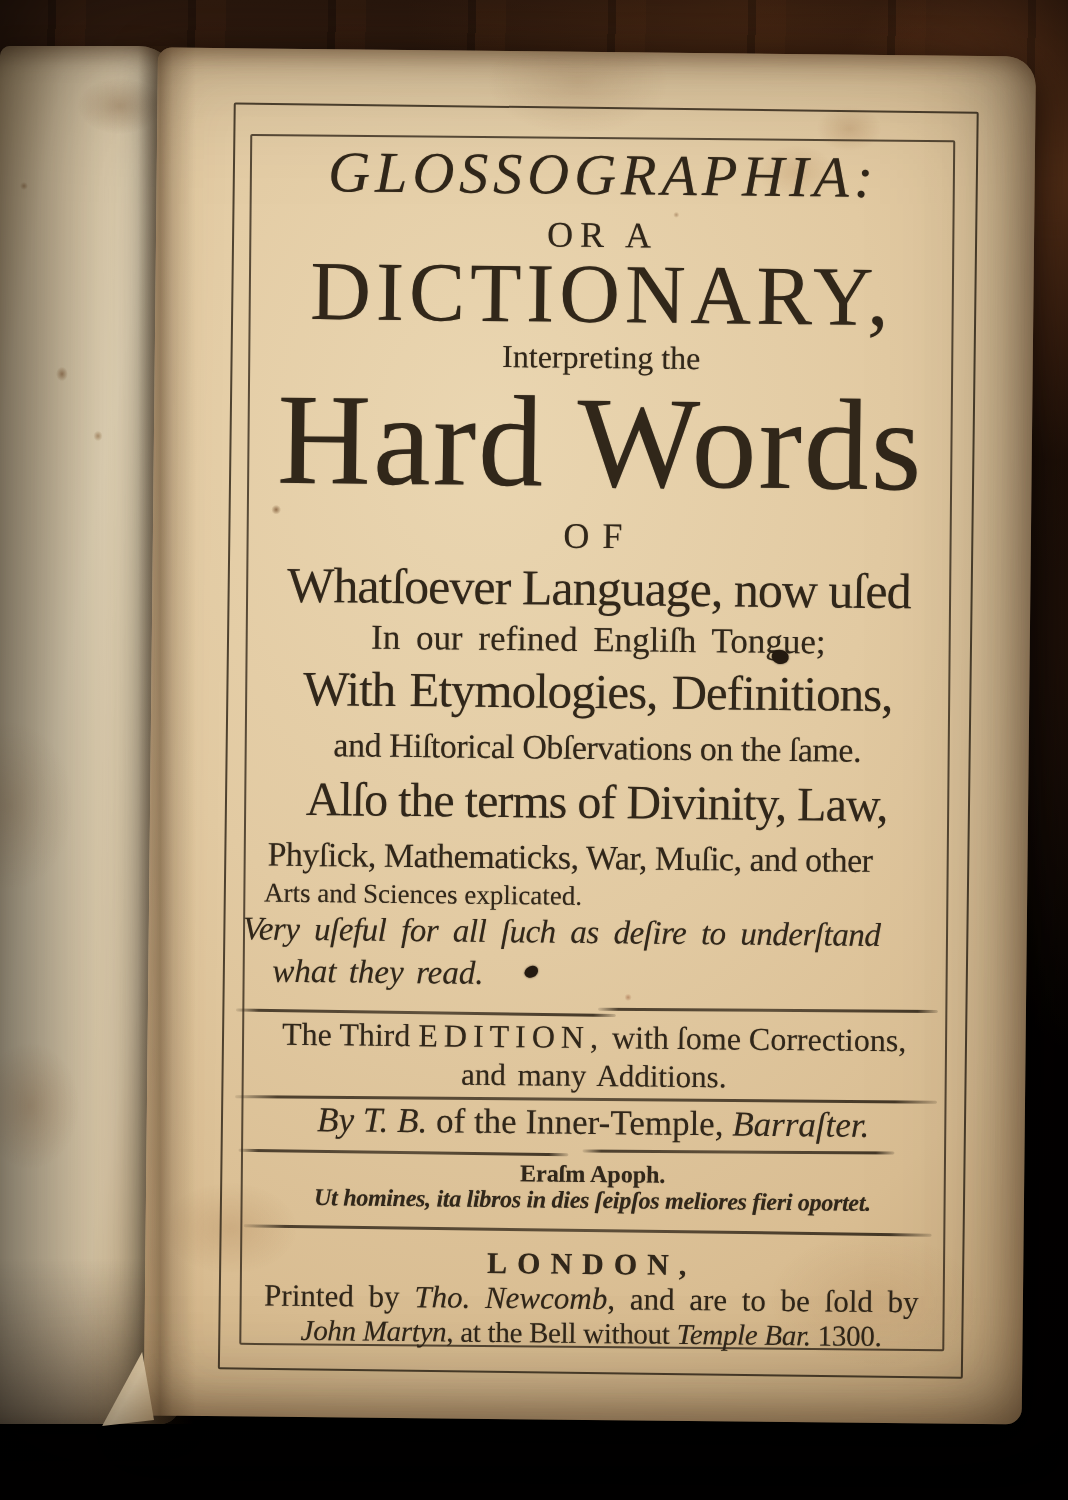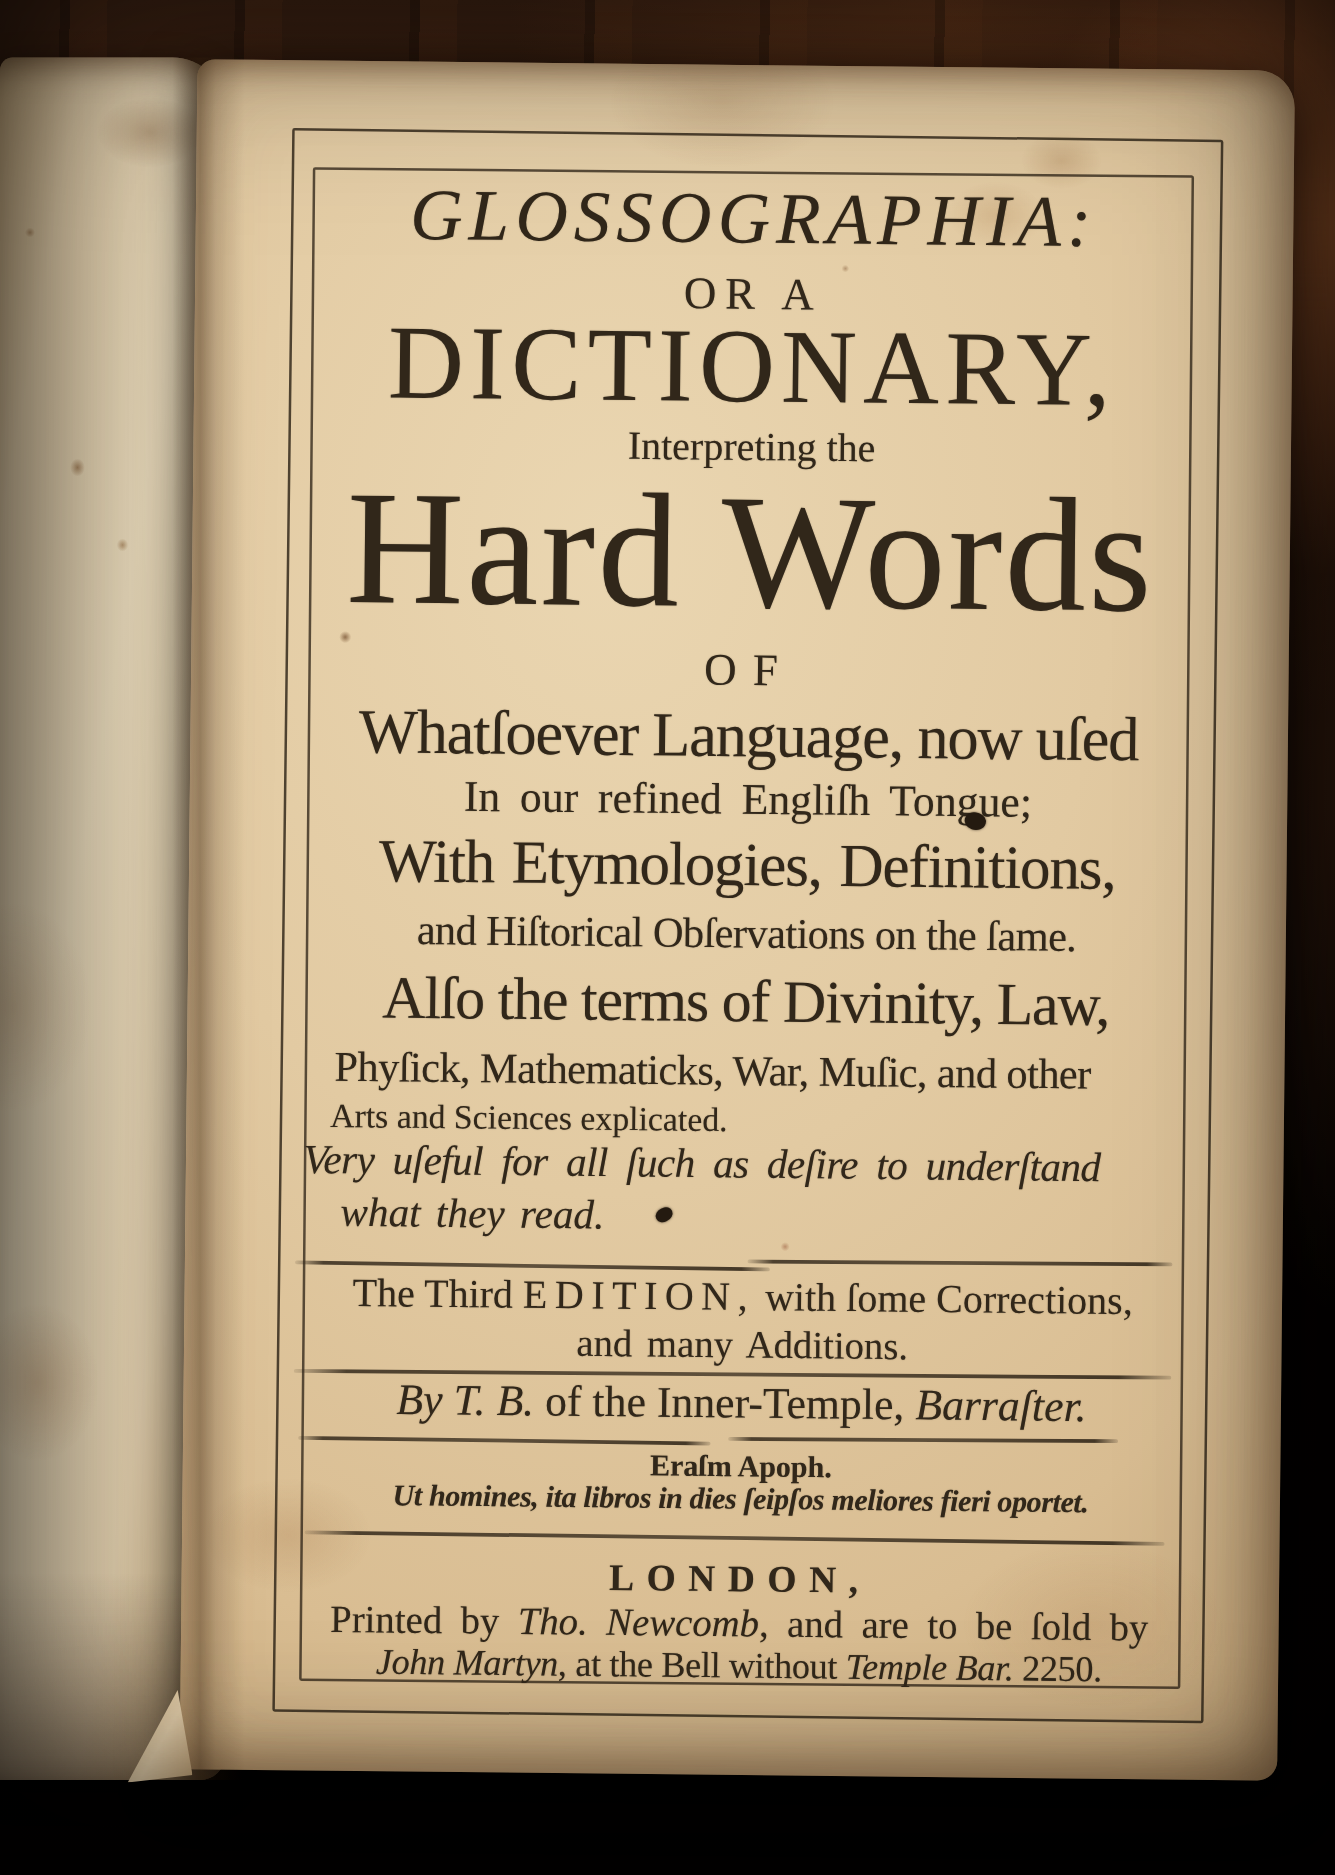--- a/index.html
+++ b/index.html
@@ -149,20 +149,20 @@
     <div class="sep s3a"></div>
     <div class="sep s3b"></div>
 
     <div class="line l-erasm">Eraſm Apoph.</div>
     <div class="line l-quote">Ut homines, ita libros in dies ſeipſos meliores fieri oportet.</div>
 
     <div class="sep s4"></div>
 
     <div class="line l-london">LONDON,</div>
     <div class="line l-printed"><span>Printed by </span><span class="it">Tho. Newcomb</span><span>, and are to be ſold by</span></div>
-    <div class="line l-john"><span class="it">John Martyn</span><span>, at the Bell without </span><span class="it">Temple Bar.</span><span> 2250.</span></div>
+    <div class="line l-john"><span class="it">John Martyn</span><span>, at the Bell without </span><span class="it">Temple Bar.</span><span> 1300.</span></div>
 
     <div class="blot b1"></div>
     <div class="blot b2"></div>
   </div>
 
   <div class="vignette"></div>
 </div>
 
 </body></html>

